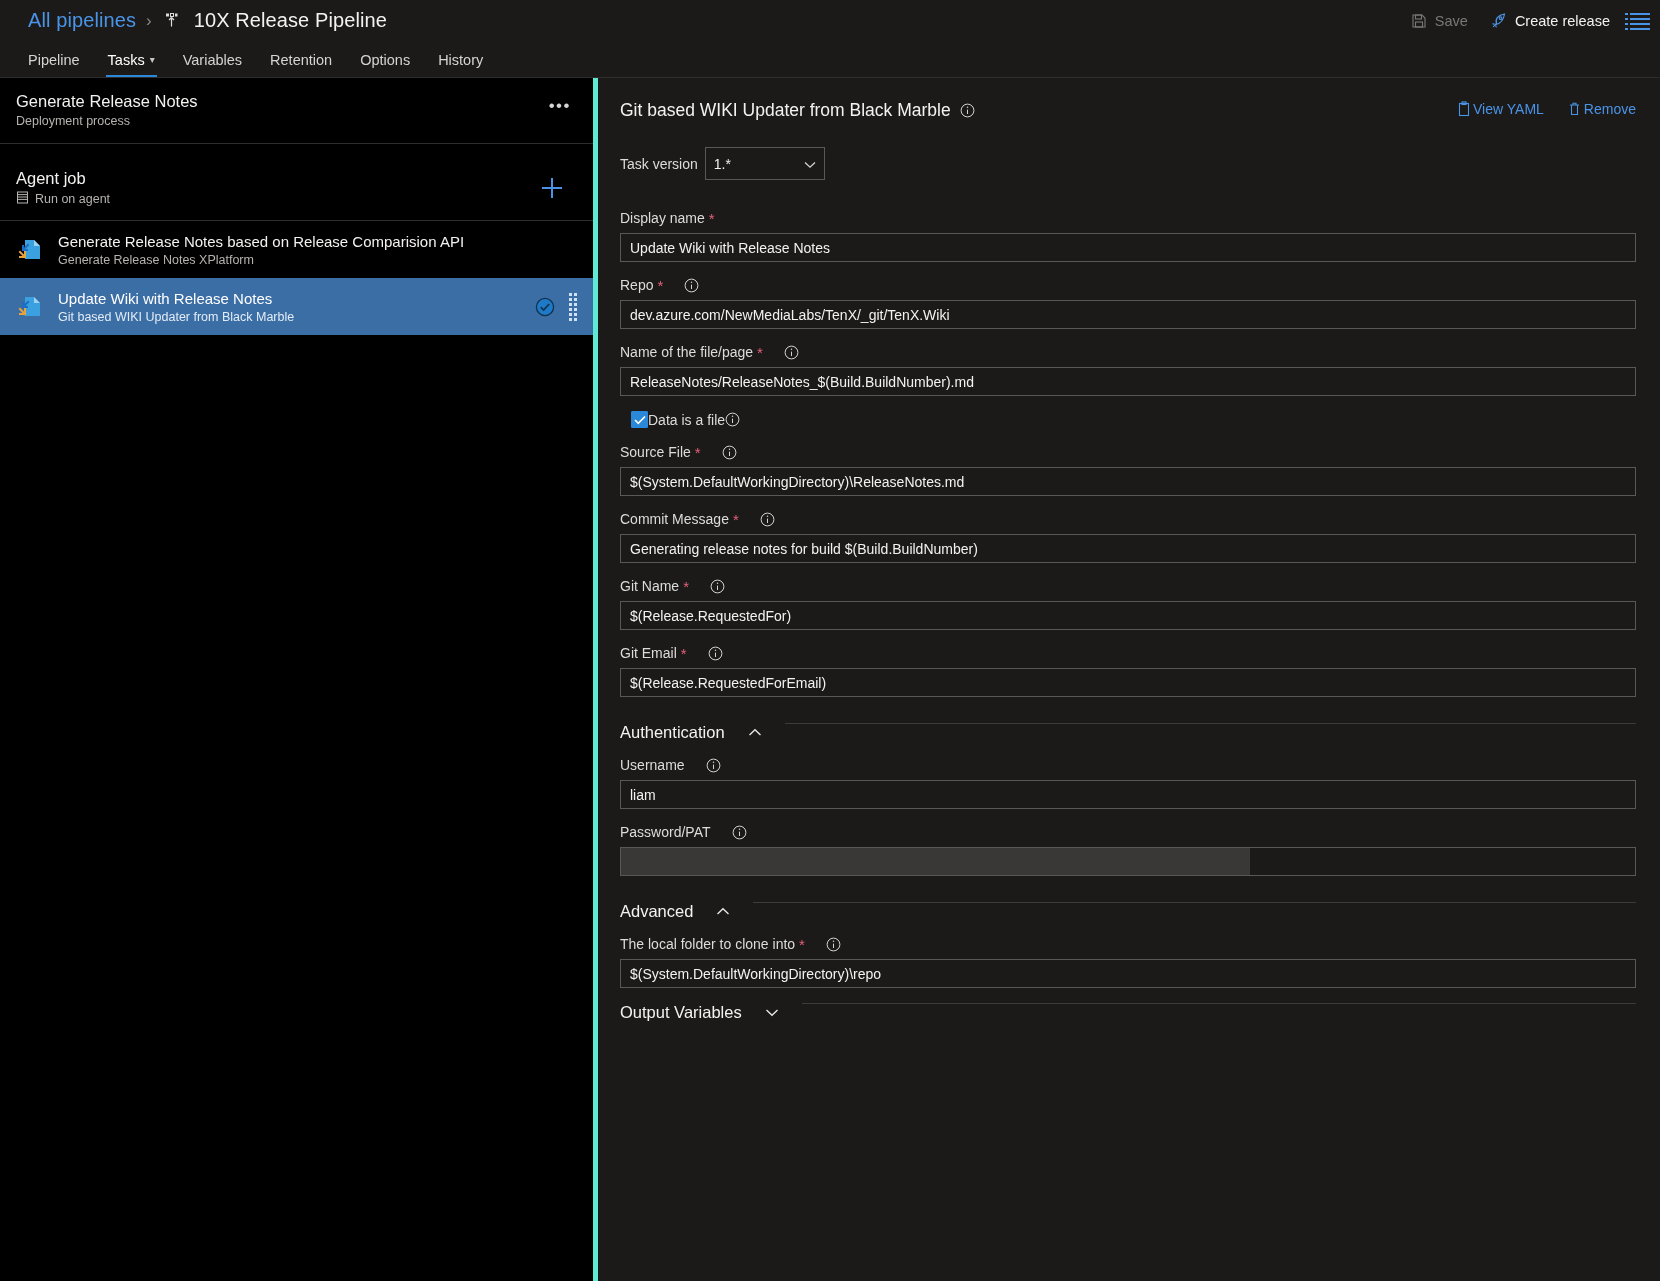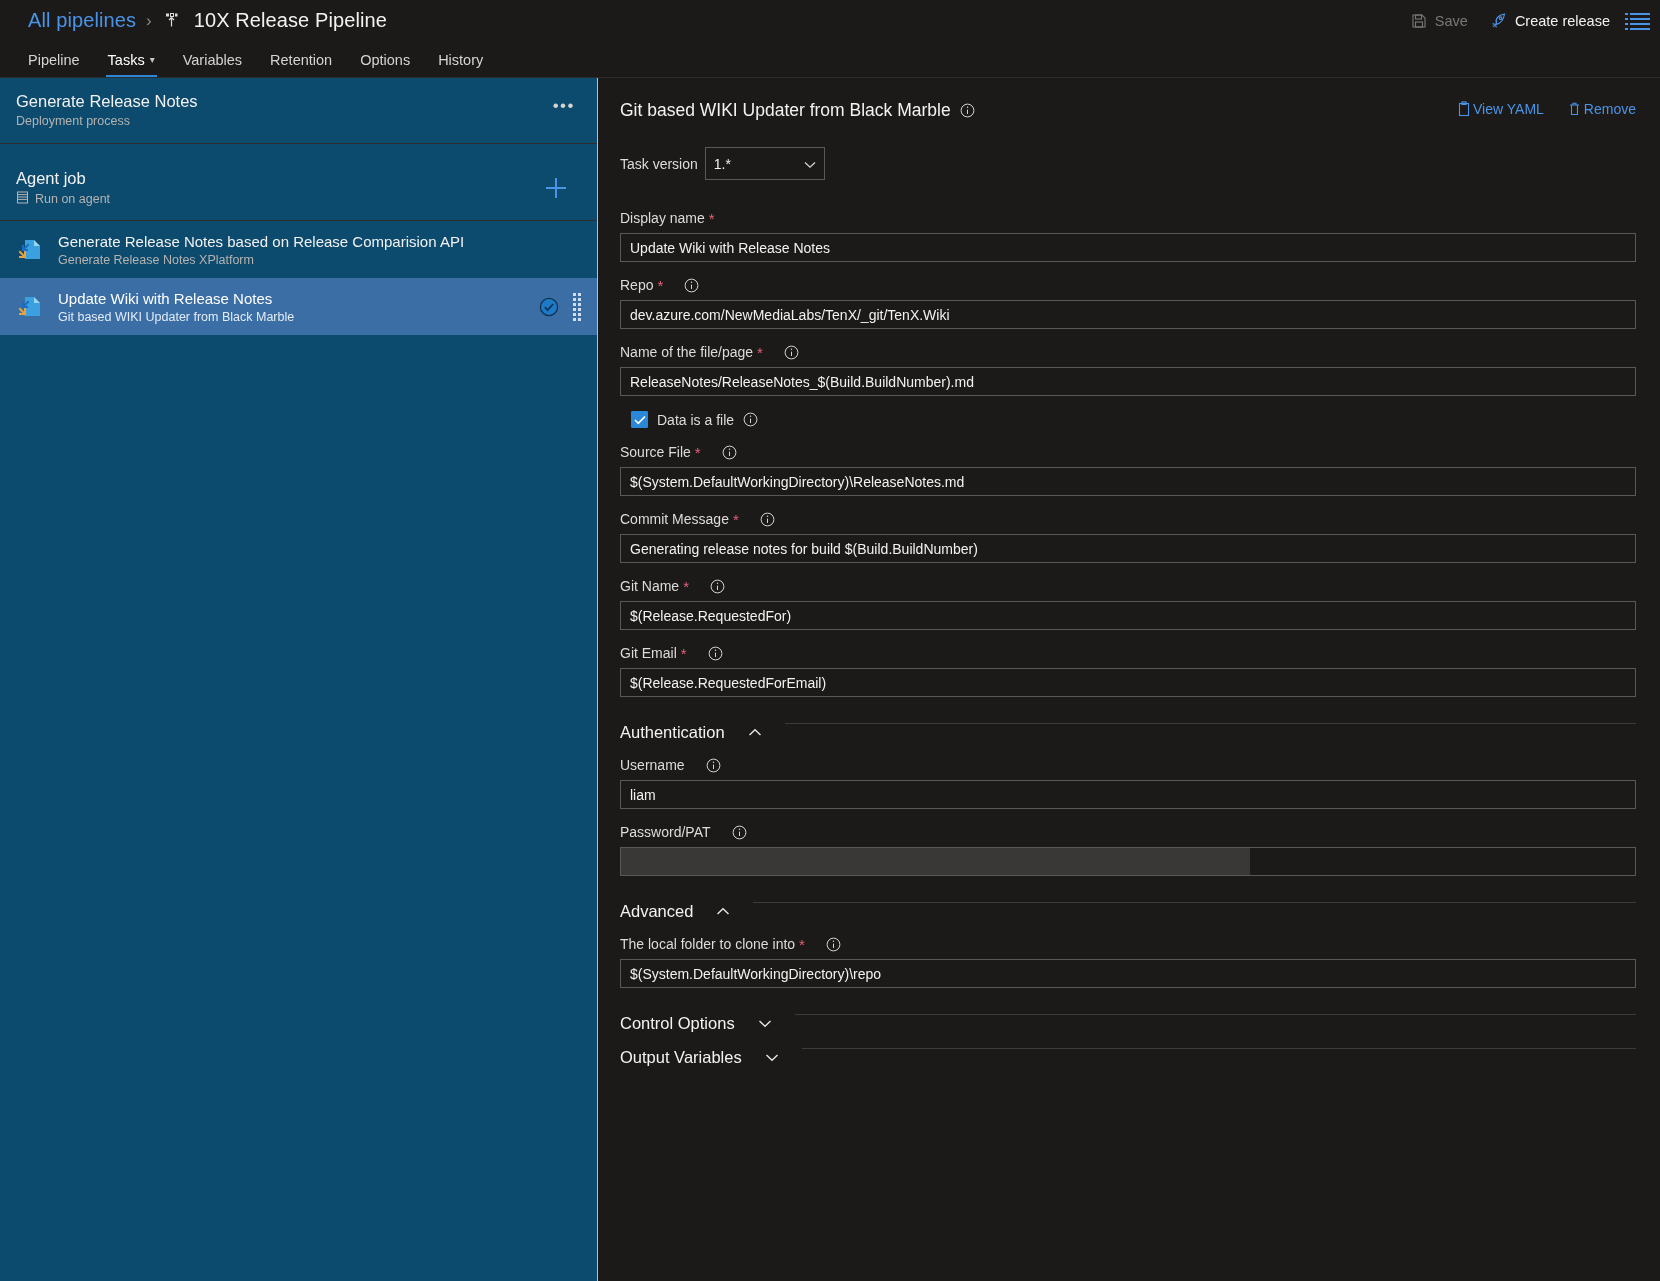--- a/index.html
+++ b/index.html
@@ -65,22 +65,22 @@
     height: 2px; background: #2b88d8;
   }
   .chev-sm { font-size: 10px; color: #c8c6c4; }
 
   
   .body-wrap { display: flex; height: calc(1281px - 41px - 37px); }
 
   
   .leftpane {
     width: 598px; flex: 0 0 598px;
-    border-right: 1px solid #5eead4;
-    background: #0c4a6e;
+    border-right: 5px solid #5eead4;
+    background: #000000;
     overflow: hidden;
   }
   .process-head {
     padding: 14px 16px 15px 16px;
     border-bottom: 1px solid #2e2d2c;
     position: relative;
   }
   .process-title { font-size: 16.5px; color: #f3f2f1; }
   .process-sub { font-size: 12.5px; color: #b6b3b0; margin-top: 3px; }
   .ellipsis-btn {
@@ -175,21 +175,21 @@
   .version-label { font-size: 14px; color: #dedcda; margin-right: 7px; }
   .version-select {
     width: 120px; height: 33px;
     background: #1b1a19; border: 1px solid #5a5856; color: #f3f2f1;
     font-size: 14px; padding: 0 8px;
     display: flex; align-items: center; justify-content: space-between;
     cursor: pointer;
   }
 
   .check-row {
-    display: flex; align-items: center; gap: 9px;
+    display: flex; align-items: center; 
     margin: 11px 0 16px 11px; font-size: 14px; color: #dedcda;
   }
   .cbox {
     width: 17px; height: 17px; border: 1px solid #8a8886;
     background: transparent; flex: 0 0 17px;
     display: flex; align-items: center; justify-content: center;
     cursor: pointer; border-radius: 1px;
   }
   .cbox.on { background: #2b88d8; border-color: #2b88d8; }
 
@@ -579,29 +579,20 @@
             <svg width="15" height="15" viewBox="0 0 15 15" fill="none" stroke="#d6d4d2" stroke-width="1">
               <circle cx="7.5" cy="7.5" r="6.4"></circle>
                 <line x1="7.5" y1="6.6" x2="7.5" y2="11"></line>
               <circle cx="7.5" cy="4.3" r="0.75" fill="#d6d4d2" stroke="none"></circle>
             </svg>
           </span>
         </div>
         <input class="ctl-input" value="$(System.DefaultWorkingDirectory)\repo" style="">
       </div>
 
-      <div class="section-head">
-        <span class="section-title">Control Options</span>
-        <span>
-          <svg width="14" height="9" viewBox="0 0 14 9" fill="none" stroke="#e6e6e6" stroke-width="1.4">
-              <path d="M1.5 2 L7 7.2 L12.5 2"></path>
-            </svg>
-        </span>
-        <span class="section-rule"></span>
-      </div>
 
       <div class="section-head" style="margin-top:6px">
         <span class="section-title">Output Variables</span>
         <span>
           <svg width="14" height="9" viewBox="0 0 14 9" fill="none" stroke="#e6e6e6" stroke-width="1.4">
               <path d="M1.5 2 L7 7.2 L12.5 2"></path>
             </svg>
         </span>
         <span class="section-rule"></span>
       </div>

